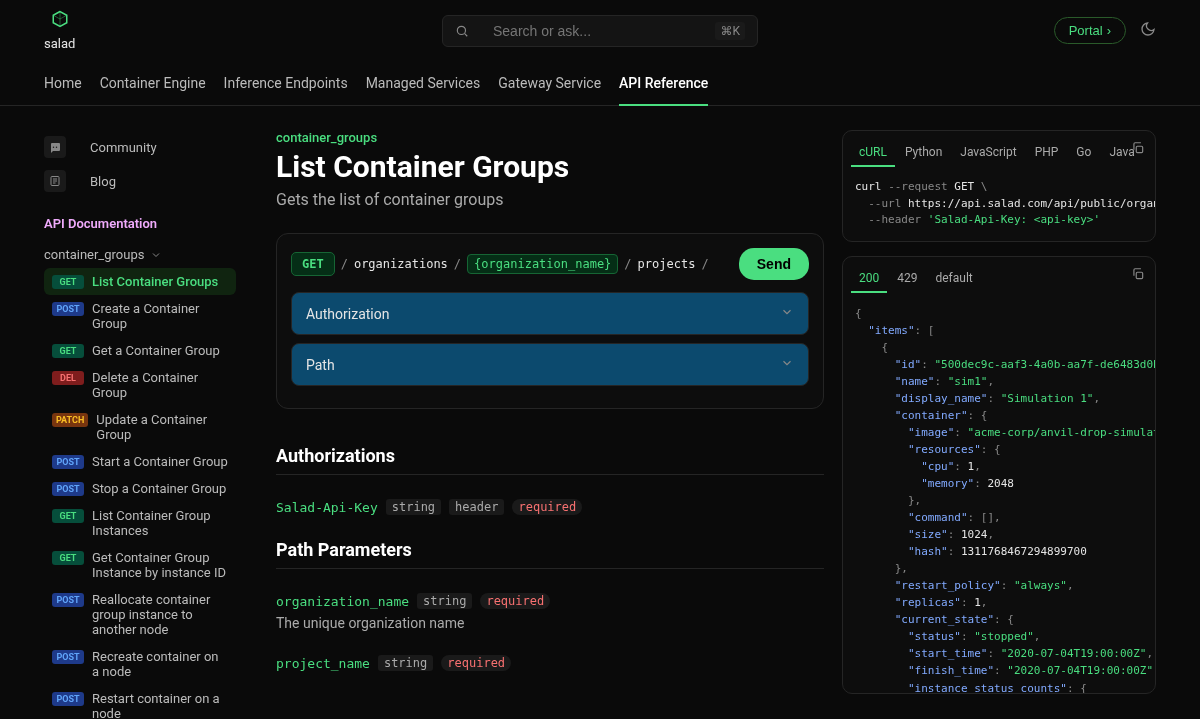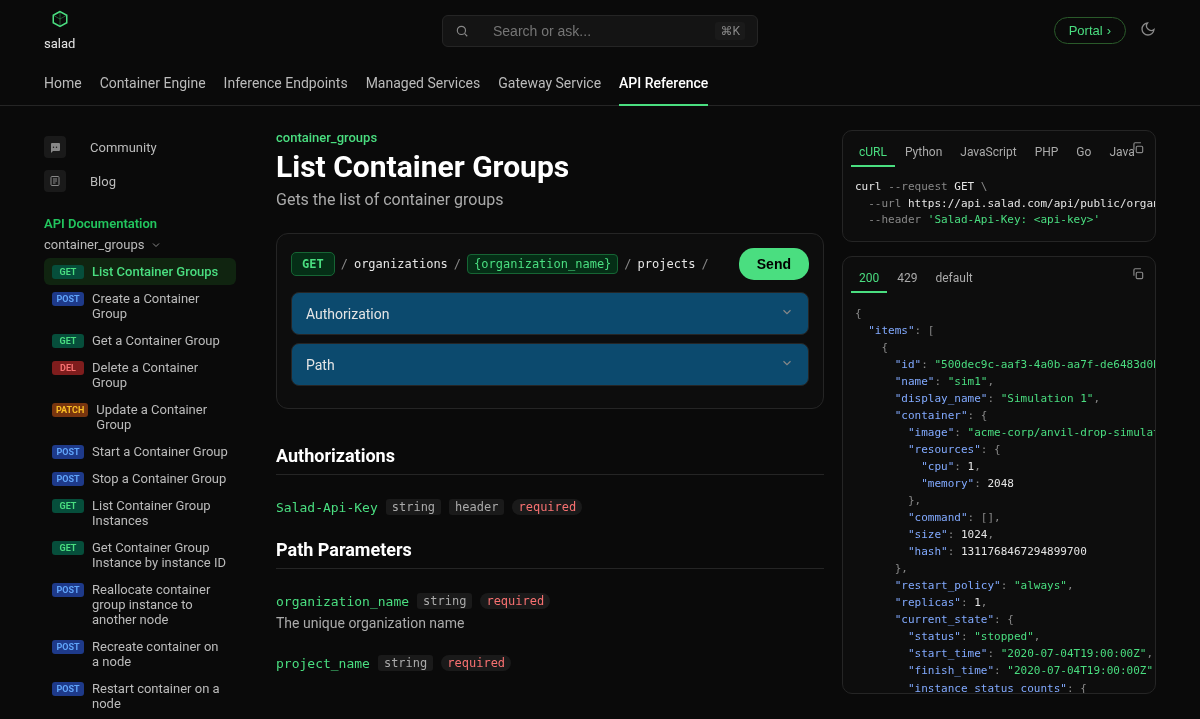--- a/index.html
+++ b/index.html
@@ -137,23 +137,24 @@
       width: 22px;
       height: 22px;
       border-radius: 4px;
       display: flex;
       align-items: center;
       justify-content: center;
       background: #1a1a1a;
       color: #888;
     }
     .sidebar-heading {
-      color: #22c55e;
+      color: #f0abfc;
       font-weight: 600;
       font-size: 13px;
+      margin-bottom: 10px;
     }
     .sidebar-group-toggle {
       color: #bbb;
       font-size: 13px;
       padding: 6px 0;
       display: flex;
       align-items: center;
       gap: 6px;
       cursor: pointer;
     }

